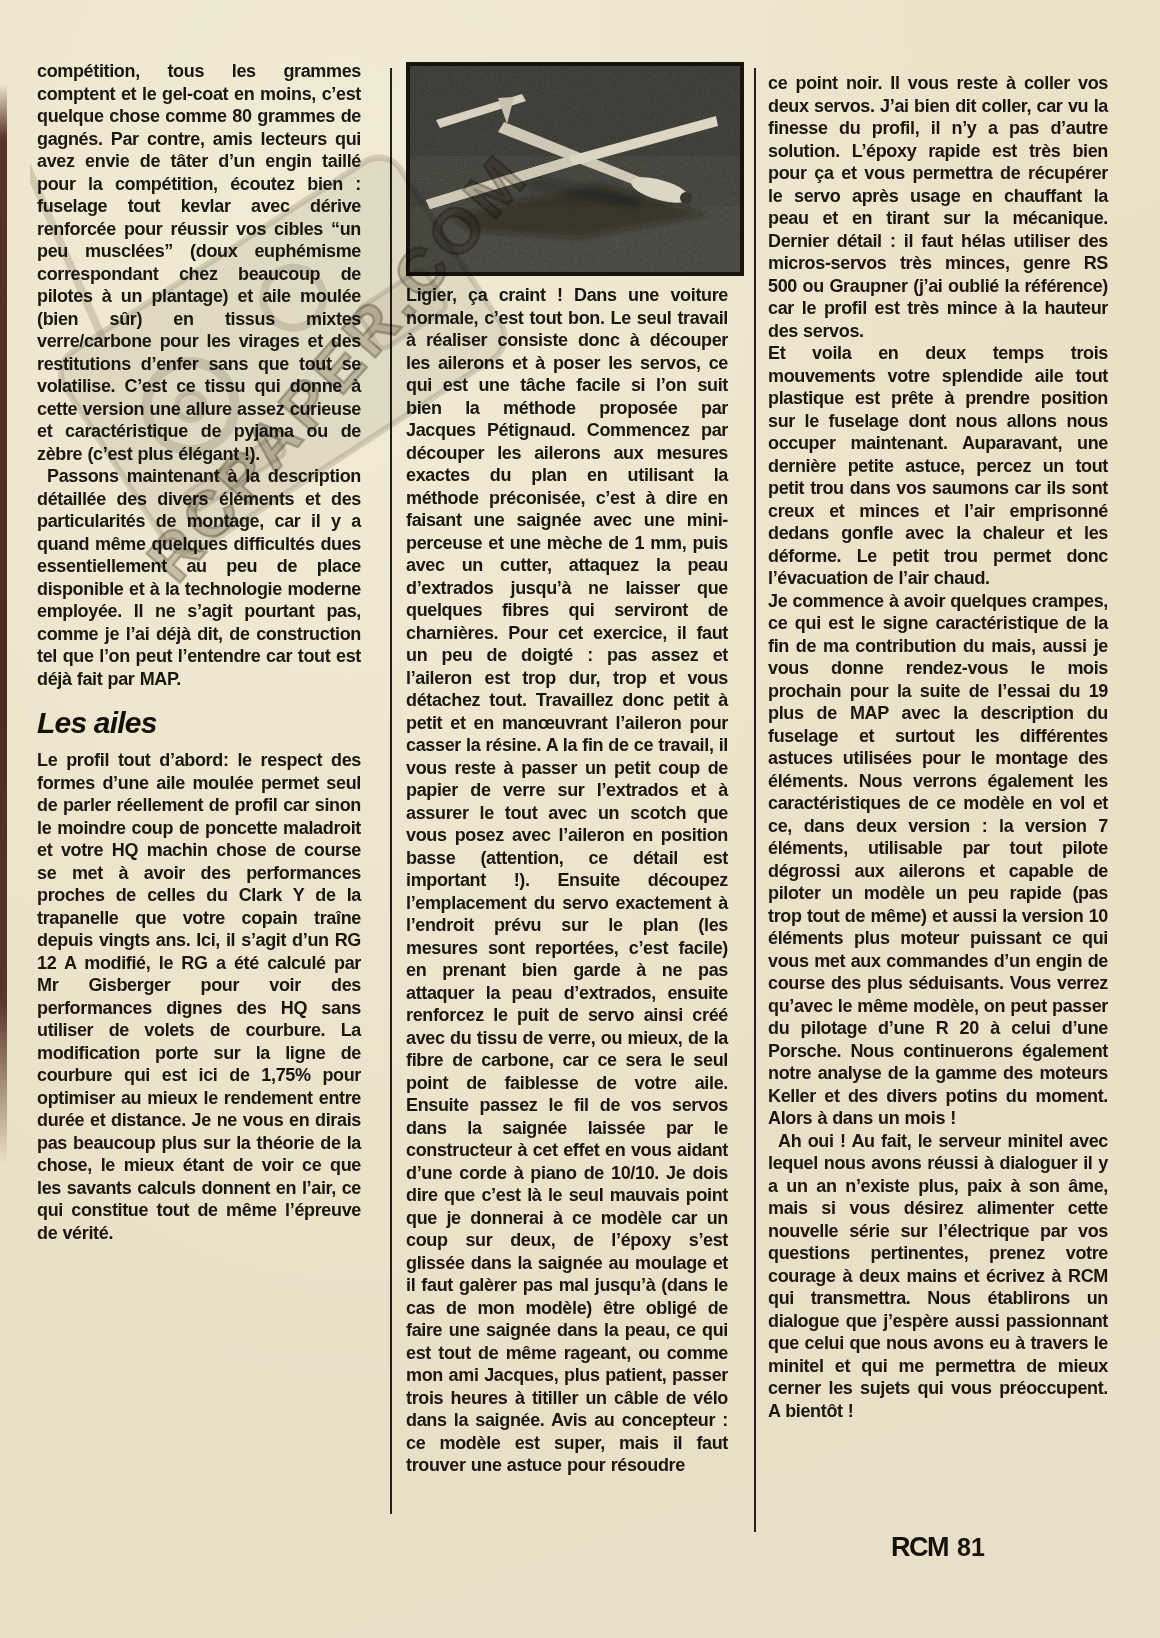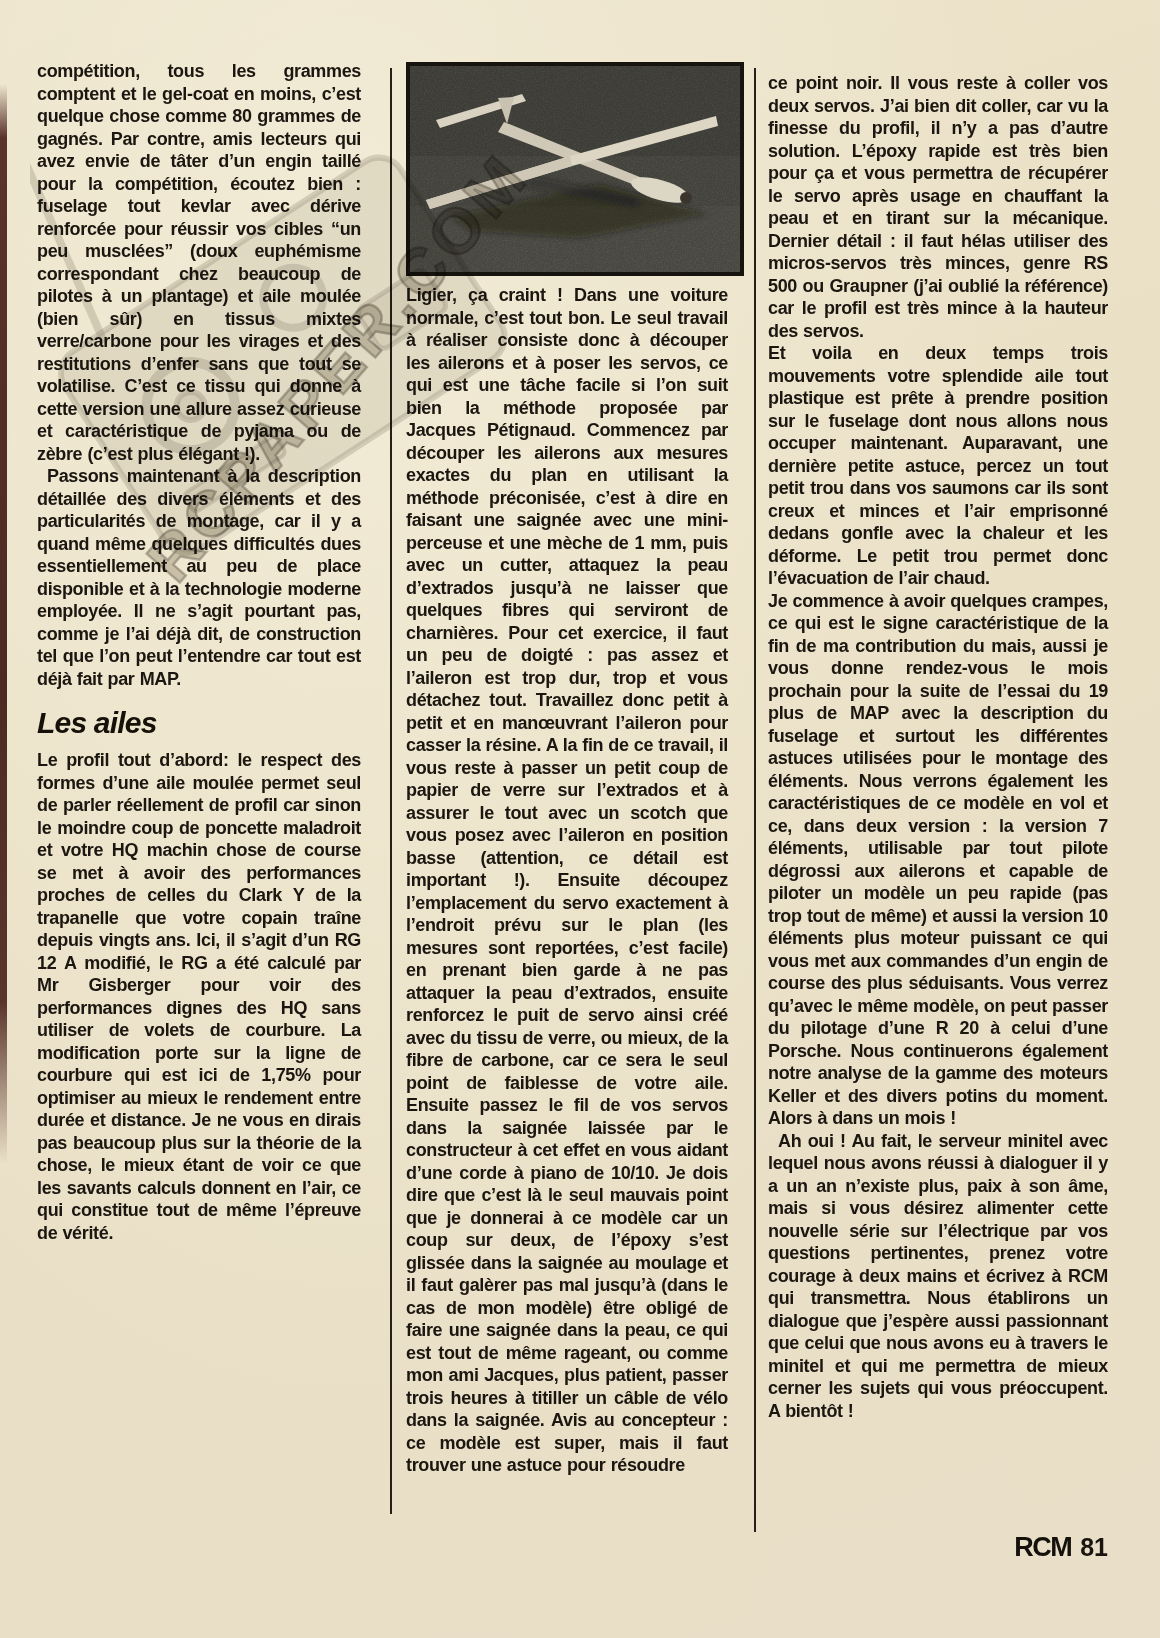--- a/index.html
+++ b/index.html
@@ -41,21 +41,21 @@
     width:330px; height:206px; border:4px solid #17130e; margin:0 0 8px 0;
     position:relative; overflow:hidden; background:#63625a;
   }
   .caption {
     font-style:italic; font-weight:700; font-size:19px; line-height:24px;
     margin:2px 0 16px 0; color:#17120d;
   }
   .col2 .body { width:322px; }
 
   
-  .footer { position:absolute; left:768px; top:1532px; width:340px; text-align:right; }
+  .footer { position:absolute; left:768px; top:1532px; width:340px; text-align:center; }
   .rcm  { font-weight:800; font-size:27px; letter-spacing:-1.5px; color:#14100b; }
   .pnum { font-weight:700; font-size:25px; margin-left:9px; color:#1a140e; }
 
   
   .wm { position:absolute; pointer-events:none; }
   .wm-text {
     left:18px; top:330px; width:640px; text-align:center;
     transform:rotate(-49deg); transform-origin:center;
     font-weight:800; font-size:64px; letter-spacing:6px;
     color:rgba(214,208,192,0.34);

